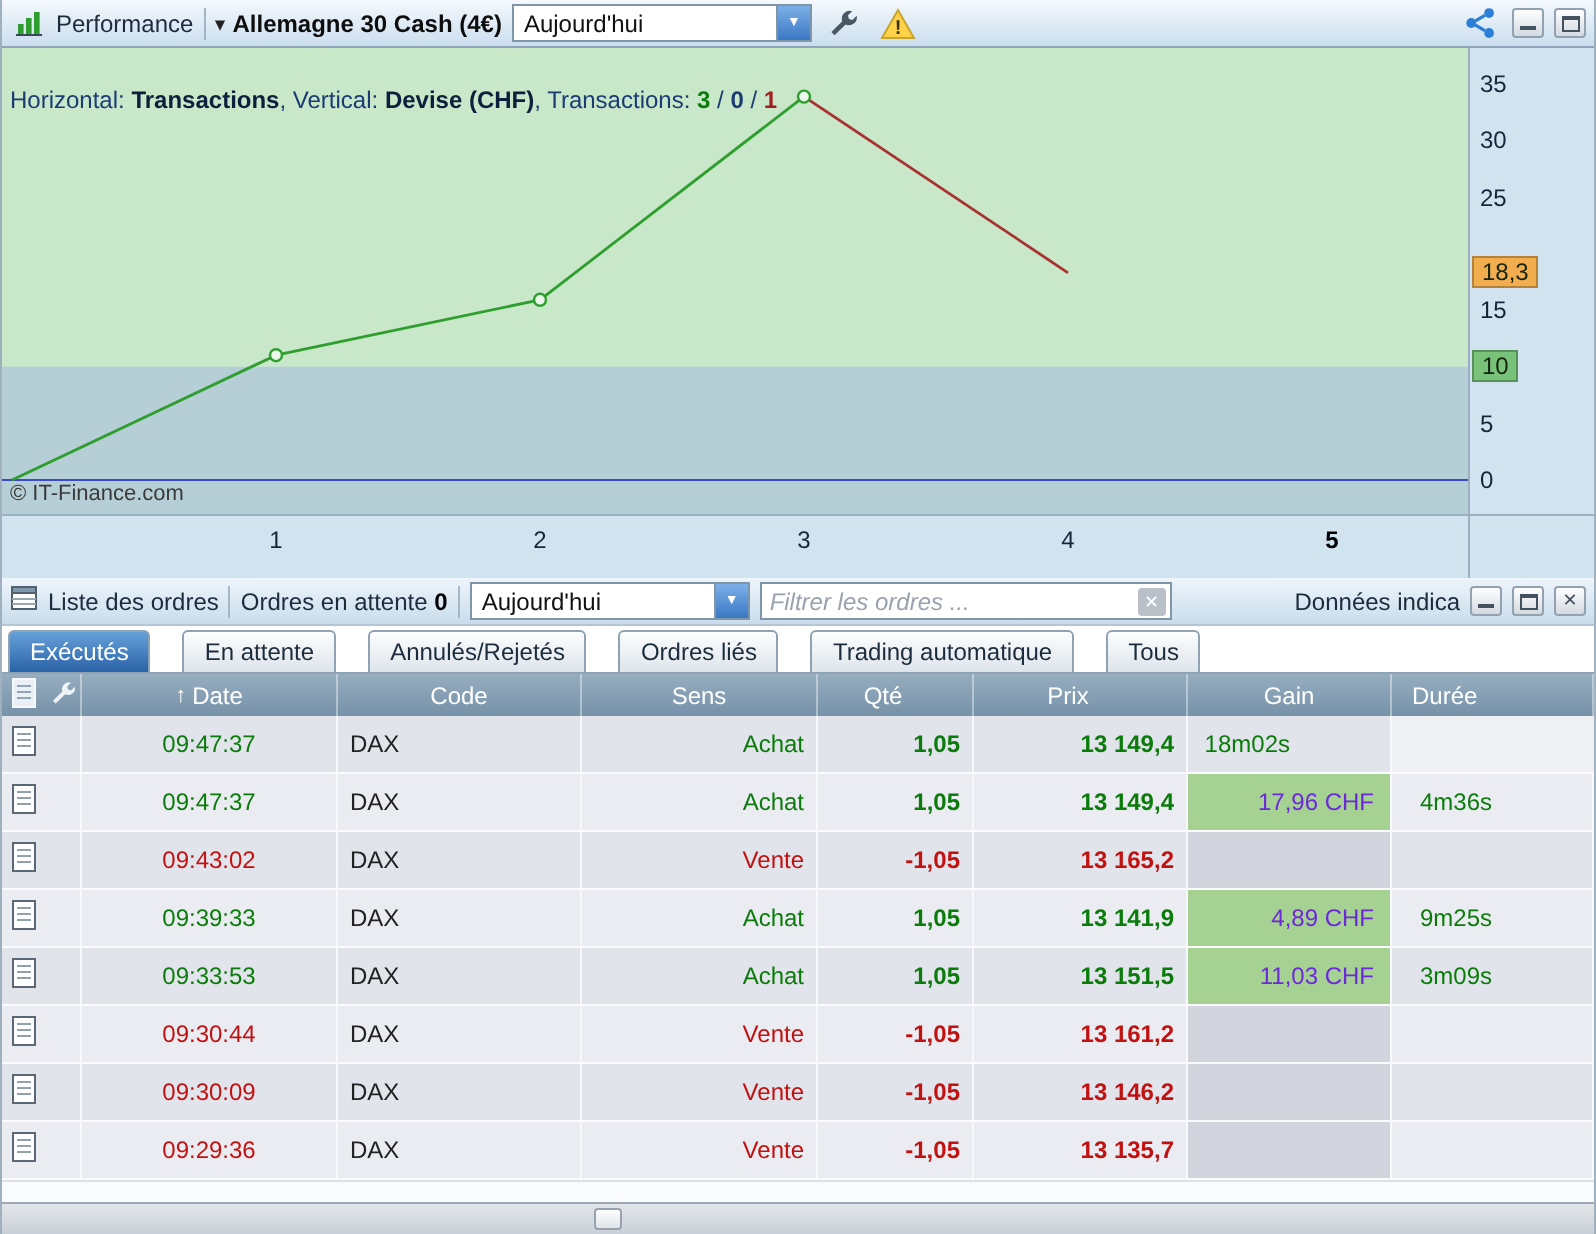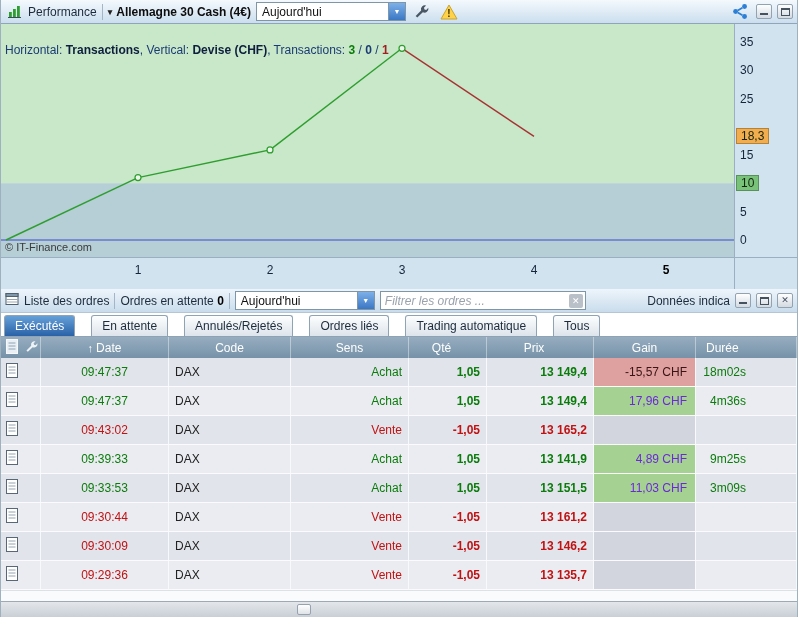--- a/index.html
+++ b/index.html
@@ -278,21 +278,20 @@
               <line x1="2.5" y1="7" x2="9.5" y2="7" stroke="#94a2ae"></line>
               <line x1="2.5" y1="10" x2="9.5" y2="10" stroke="#94a2ae"></line>
             </svg>
         </span>
       </div>
       <div class="cell c-time">09:47:37</div>
       <div class="cell c-code">DAX</div>
       <div class="cell c-side">Achat</div>
       <div class="cell c-qty">1,05</div>
       <div class="cell c-price">13 149,4</div>
-      <div class="cell c-gain g-loss">-15,57 CHF</div>
       <div class="cell c-dur">18m02s</div>
     </div>
       <div class="trow odd buy">
       <div class="cell c-icons">
         <span>
           <svg width="12" height="15" viewBox="0 0 12 15">
               <rect x="0.5" y="0.5" width="11" height="14" fill="#ffffff" stroke="#5a6876"></rect>
               <line x1="2.5" y1="4" x2="9.5" y2="4" stroke="#94a2ae"></line>
               <line x1="2.5" y1="7" x2="9.5" y2="7" stroke="#94a2ae"></line>
               <line x1="2.5" y1="10" x2="9.5" y2="10" stroke="#94a2ae"></line>

